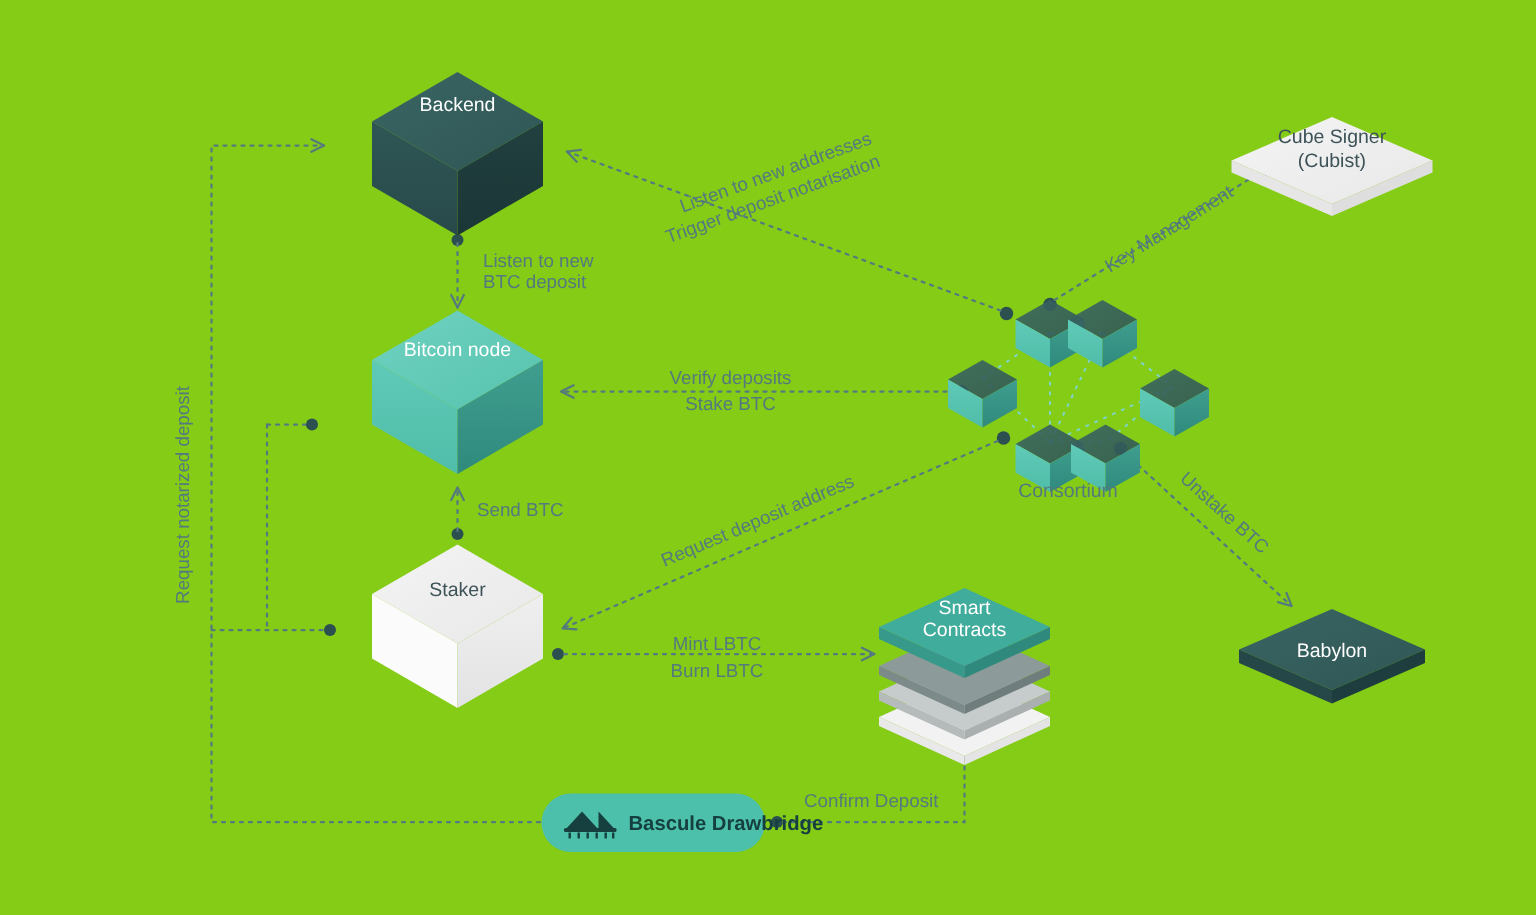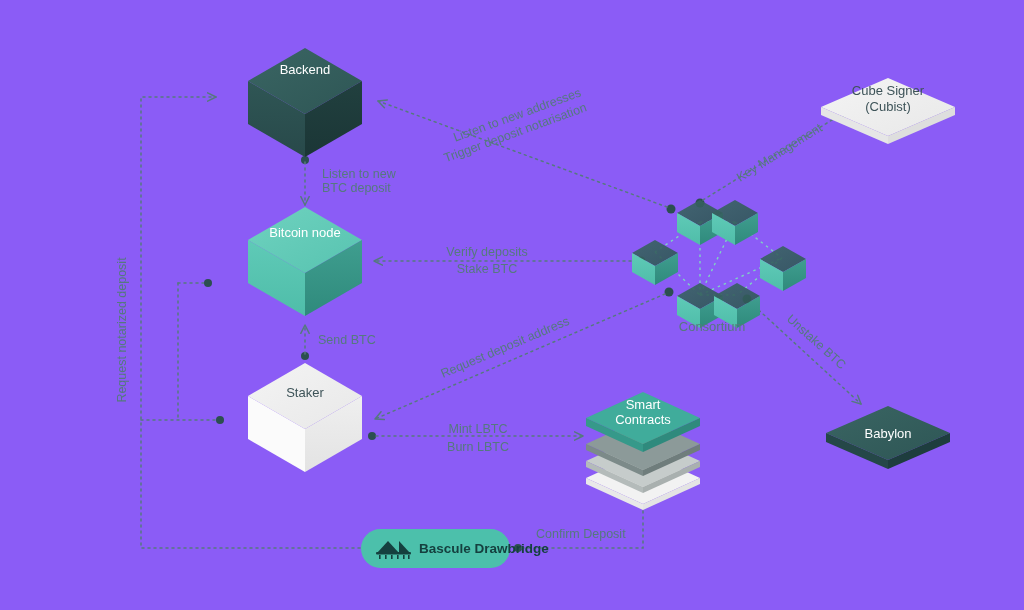--- a/index.html
+++ b/index.html
@@ -1,17 +1,17 @@
 <!DOCTYPE html>
 <html><head>
 <meta charset="utf-8">
 <style>
   html,body{margin:0;padding:0;background:#ffffff;}
   body{width:1024px;height:610px;overflow:hidden;font-family:"Liberation Sans",sans-serif;}
-  #diagram{position:relative;width:1024px;height:610px;background:#8b5cf6;}
+  #diagram{position:relative;width:1024px;height:610px;background:#84cc16;}
   svg{display:block;}
   .lbl{font-family:"Liberation Sans",sans-serif;font-size:12.5px;fill:#55797e;}
   .lbl-node{font-family:"Liberation Sans",sans-serif;font-size:13px;fill:#ffffff;}
   .lbl-node-dark{font-family:"Liberation Sans",sans-serif;font-size:13px;fill:#3d5358;}
   .lbl-consortium{font-family:"Liberation Sans",sans-serif;font-size:13px;fill:#55797e;}
   .pill-text{font-family:"Liberation Sans",sans-serif;font-size:13.5px;font-weight:bold;fill:#15403f;}
 </style>
 </head>
 <body>
 

